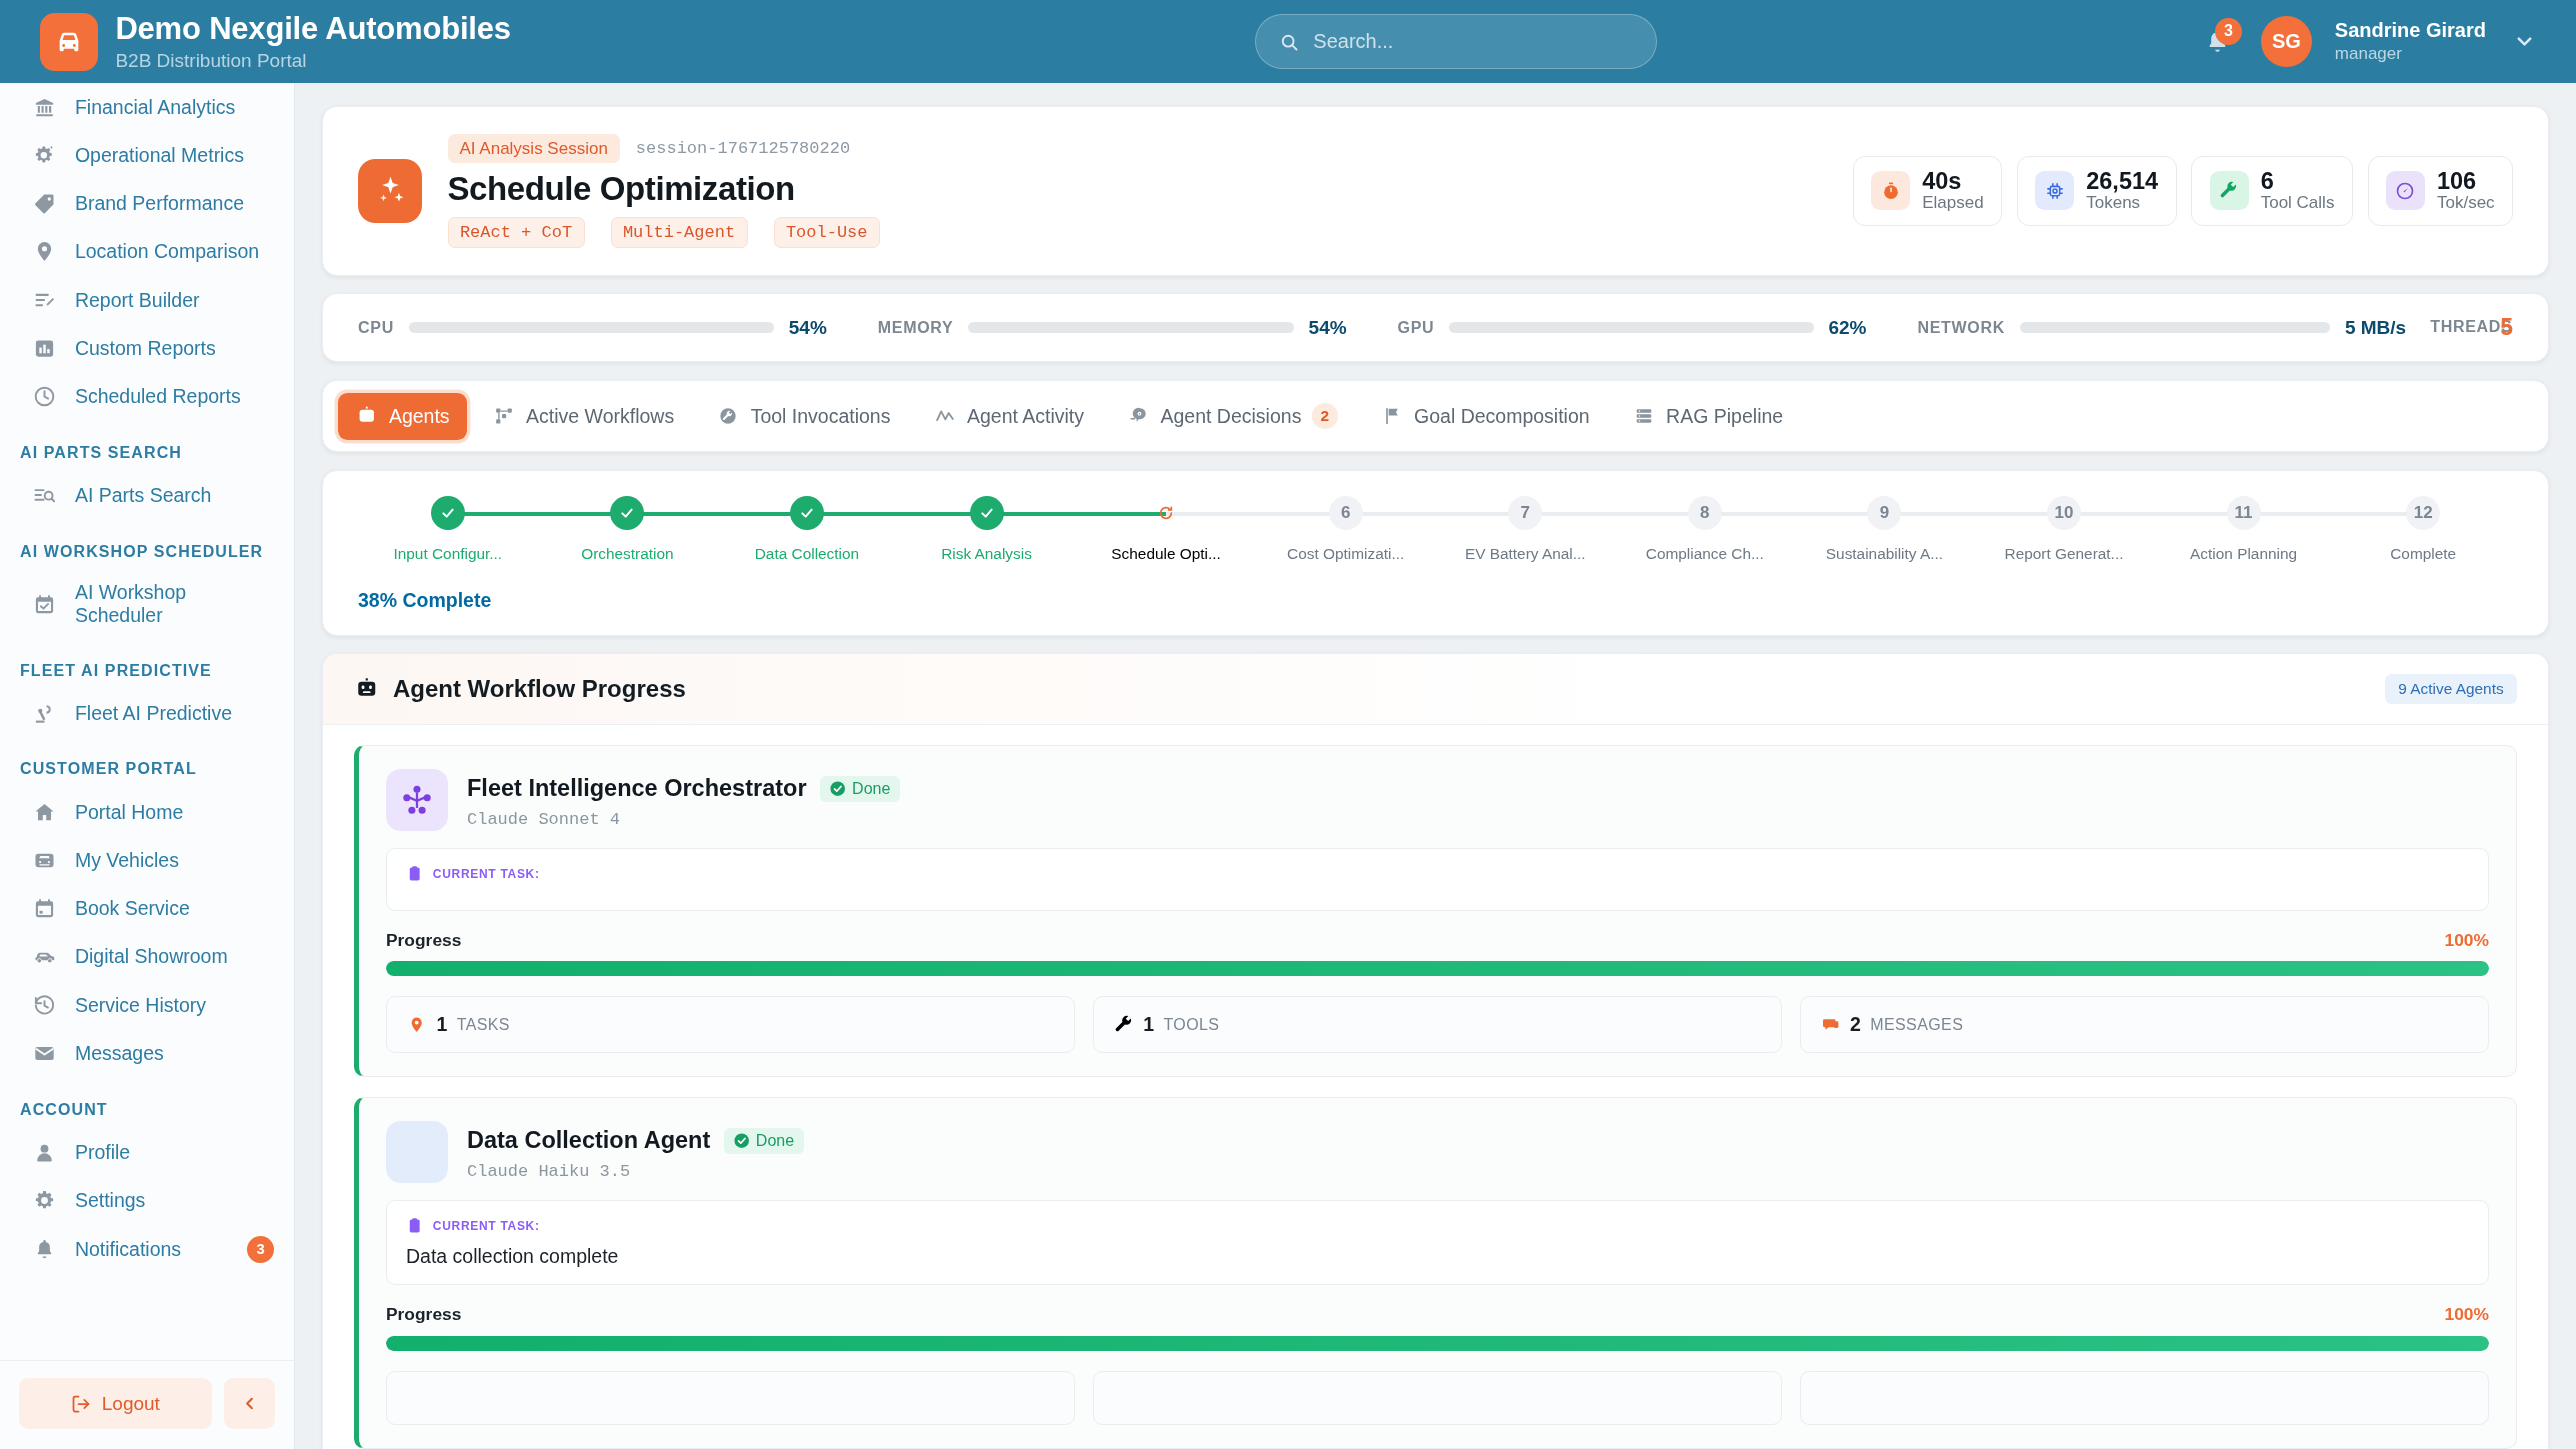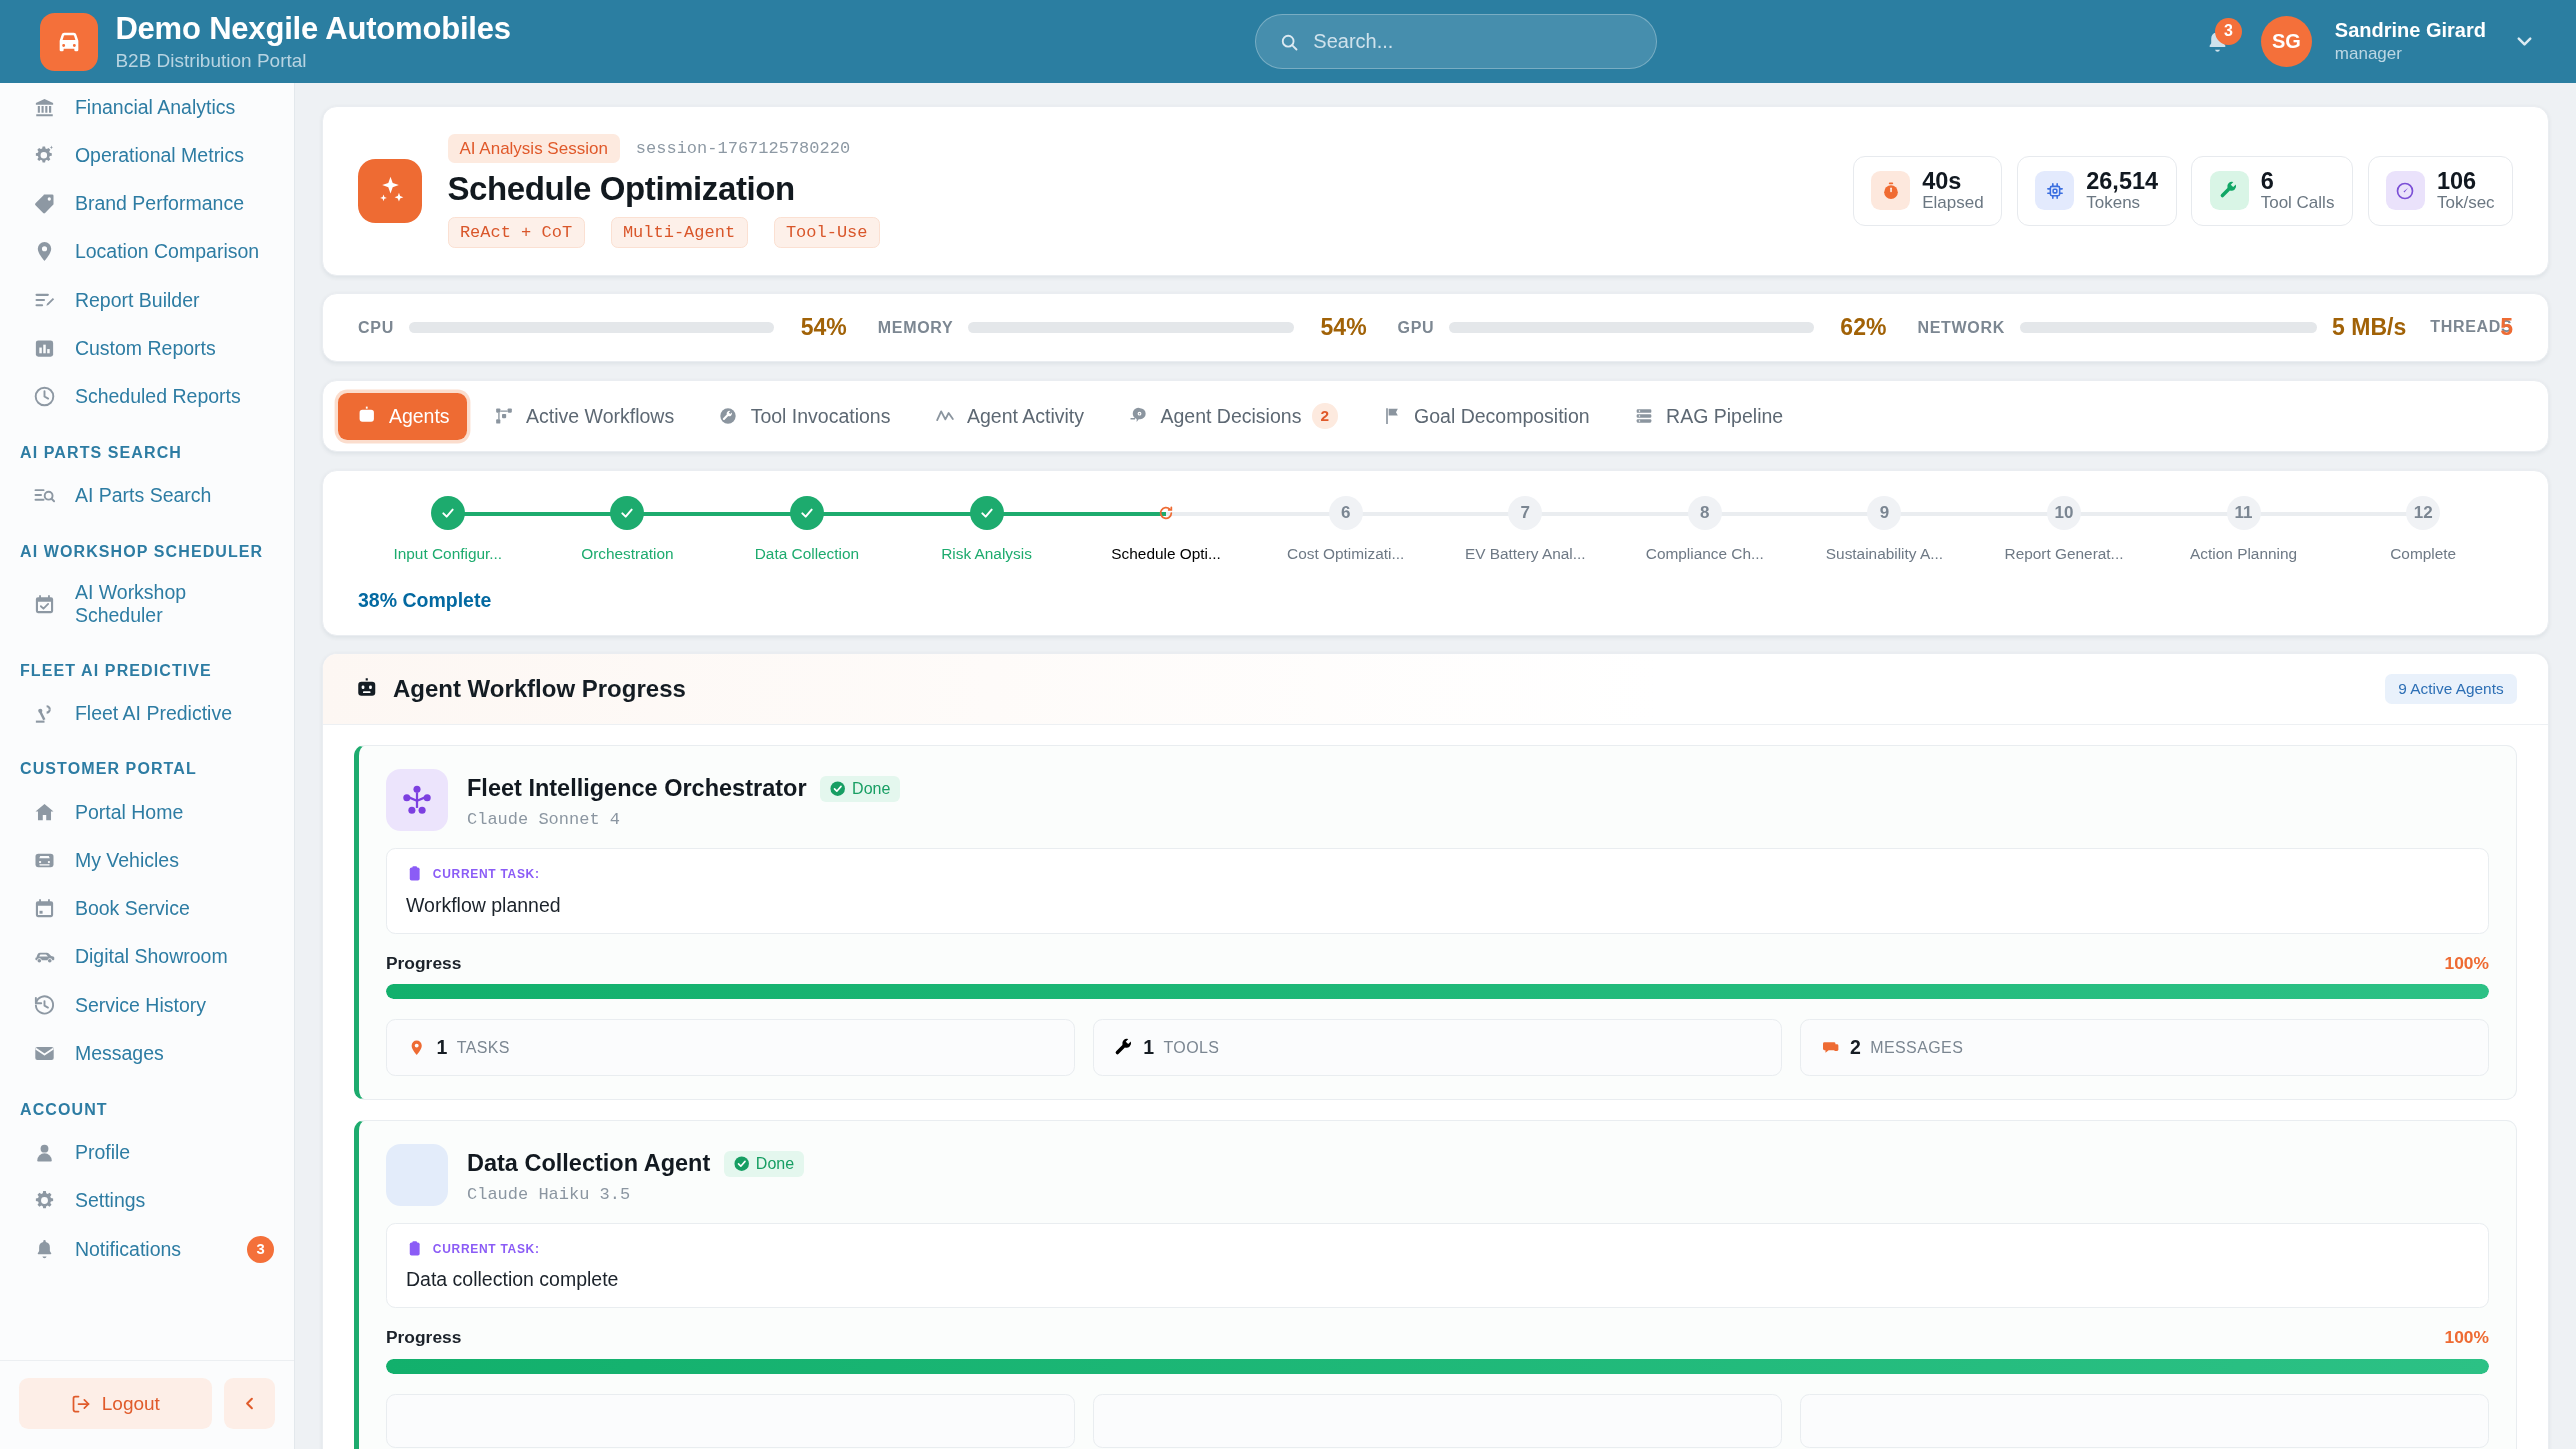--- a/index.html
+++ b/index.html
@@ -124,21 +124,21 @@
   .metric-ico { width: 39px; height: 39px; border-radius: 9.4px; display: flex; align-items: center; justify-content: center; flex: 0 0 39px; }
   .metric-val { font-size: 23.5px; font-weight: bold; color: #111820; line-height: 1.05; }
   .metric-lbl { font-size: 17px; color: #6b7782; }
 
   
   .res-card { display: flex; align-items: center; padding: 20px 35px; margin-bottom: 17.4px; gap: 0; }
   .res-item { display: flex; align-items: center; gap: 14.8px; flex: 1; }
   .res-lbl { font-size: 16px; color: #7c8792; letter-spacing: 0.7px; font-weight: bold; white-space: nowrap; }
   .res-track { flex: 1; height: 10.7px; border-radius: 5.4px; background: #e4e7ea; overflow: hidden; }
   .res-fill { height: 100%; border-radius: 5.4px; }
-  .res-val { font-size: 23px; font-weight: bold; color: #a16207; white-space: nowrap; min-width: 58px; text-align: right; }
+  .res-val { font-size: 19px; font-weight: bold; color: #0c4a6e; white-space: nowrap; min-width: 58px; }
   .threads { display: flex; align-items: center; gap: 12px; padding-left: 24px; }
   .threads-lbl { font-size: 16px; color: #7c8792; letter-spacing: 0.7px; font-weight: bold; width: 58px; line-height: 1.18; }
   .threads-val { font-size: 23px; font-weight: bold; color: #ee6b33; }
 
   
   .tabs-card { display: flex; align-items: center; gap: 8px; padding: 10.7px 14.8px; margin-bottom: 17.4px; }
   .tab {
     display: flex; align-items: center; gap: 10.7px; padding: 12px 17.4px; border-radius: 9.4px;
     font-size: 19.5px; color: #5d6873; cursor: pointer; white-space: nowrap;
   }
@@ -778,21 +778,20 @@
               <div class="task-box">
                 <div class="task-lbl">
                   <span>
                     <svg width="17.4" height="17.4" viewBox="0 0 24 24" fill="currentColor">
                       <rect x="5.2" y="3.4" width="13.6" height="18" rx="2.4"></rect>
                       <rect x="8.8" y="1.6" width="6.4" height="3.8" rx="1.4"></rect>
                     </svg>
                   </span>
                   <span>CURRENT TASK:</span>
                 </div>
-                <div class="task-val">Workflow planned</div>
               </div>
               <div class="prog-row">
                 <span class="prog-lbl">Progress</span>
                 <span class="prog-pct">100%</span>
               </div>
               <div class="prog-track">
                 <div class="prog-fill" style="width:100%"></div>
               </div>
               <div class="stat-row">
                 <div class="stat-box">

